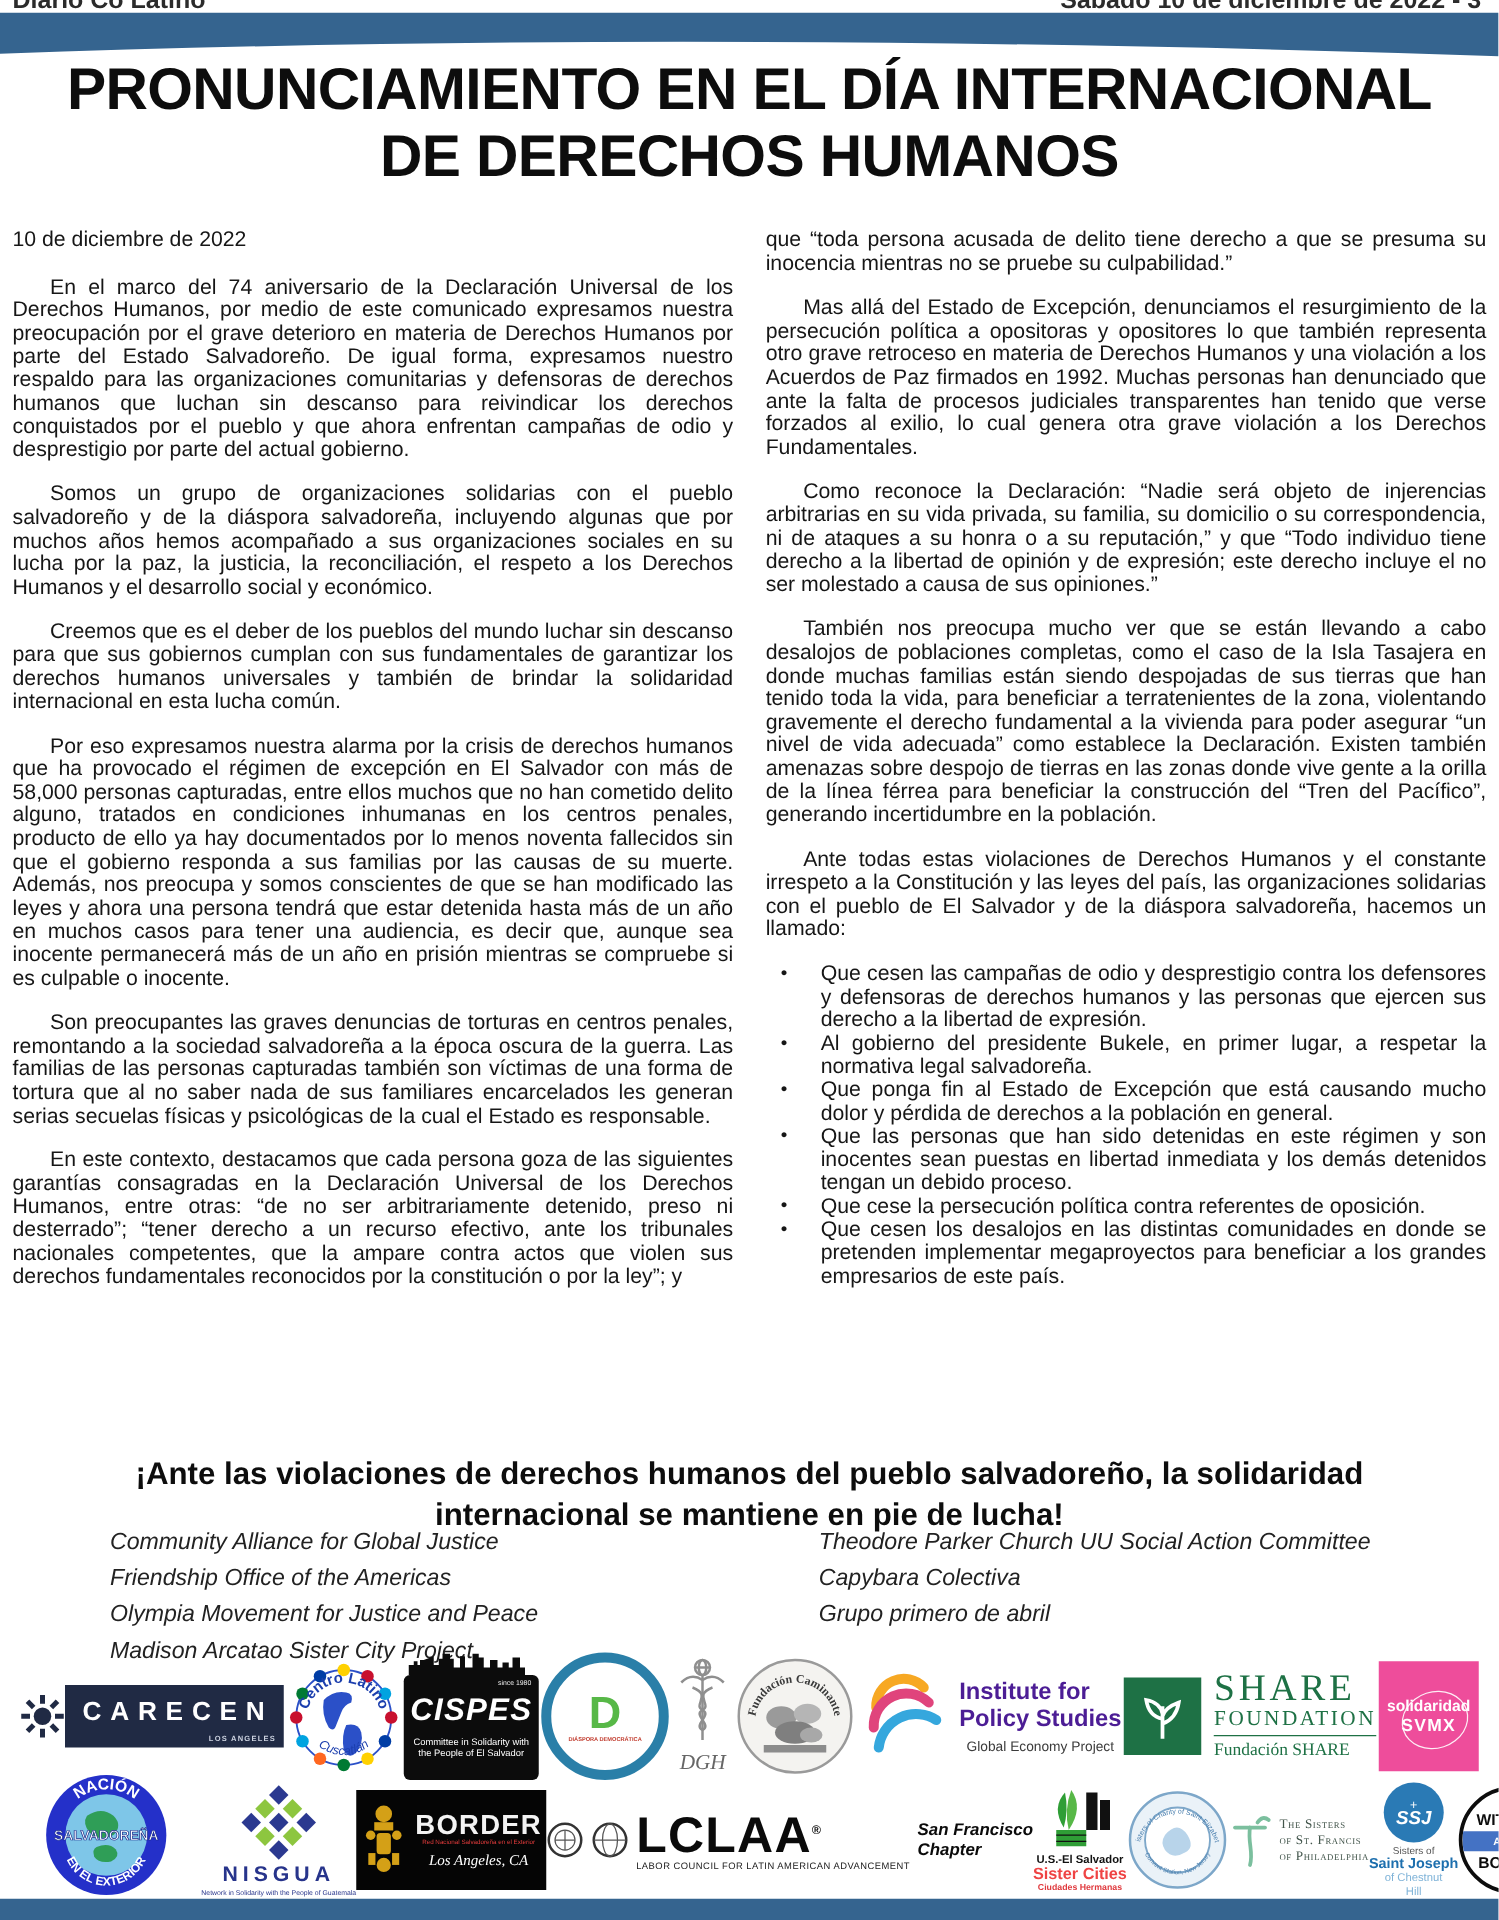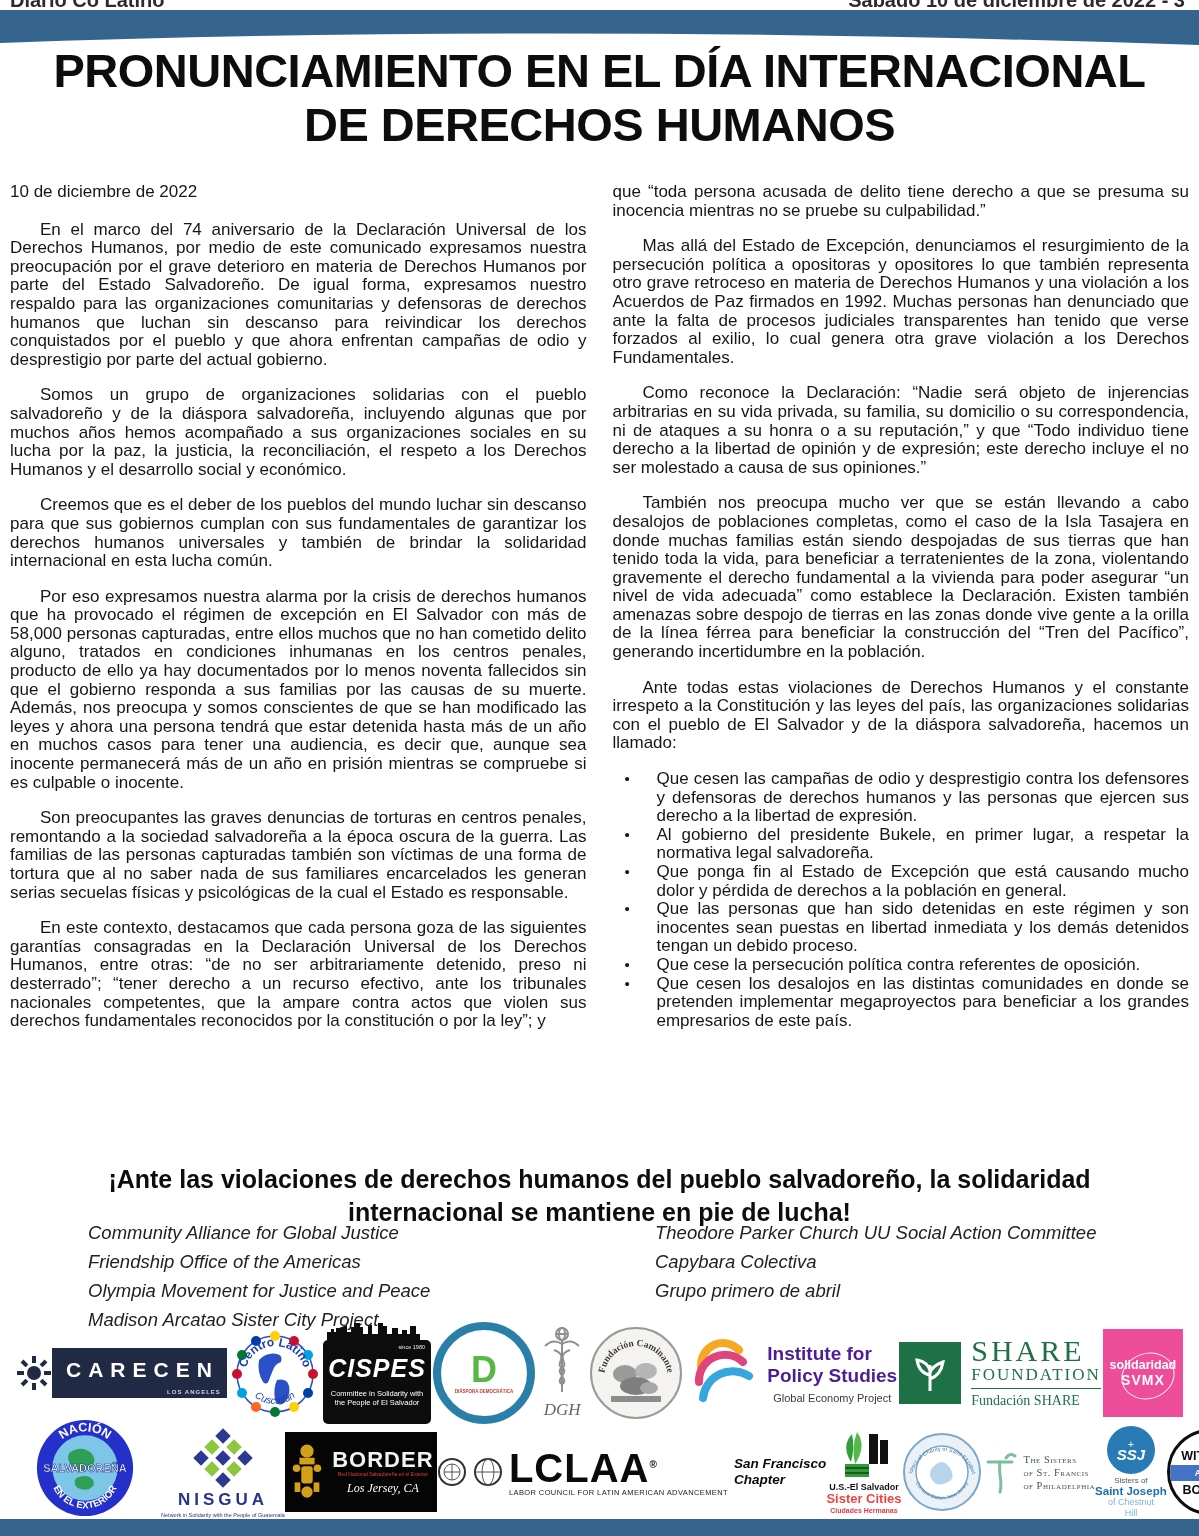--- a/index.html
+++ b/index.html
@@ -391,21 +391,21 @@
             <circle cx="31" cy="27" r="4"></circle>
           <rect x="14" y="25" width="12" height="18" rx="3"></rect>
           <rect x="7" y="42" width="6" height="10"></rect>
             <rect x="27" y="42" width="6" height="10"></rect>
           <circle cx="20" cy="52" r="6"></circle>
         </g>
       </svg>
       <div class="renase-text">
         <div class="renase-name">BORDER</div>
         <div class="renase-sub">Red Nacional Salvadoreña en el Exterior</div>
-        <div class="renase-city">Los Jersey, CA</div>
+        <div class="renase-city">Los Angeles, CA</div>
       </div>
     </div>
 
     <div class="logo lclaa">
       <svg width="30" height="30" viewBox="0 0 30 30">
         <circle cx="15" cy="15" r="13" fill="#fff" stroke="#333" stroke-width="2"></circle>
         <circle cx="15" cy="15" r="8" fill="none" stroke="#555" stroke-width="1"></circle>
         <line x1="7" y1="15" x2="23" y2="15" stroke="#555"></line>
           <line x1="15" y1="7" x2="15" y2="23" stroke="#555"></line>
       </svg>

